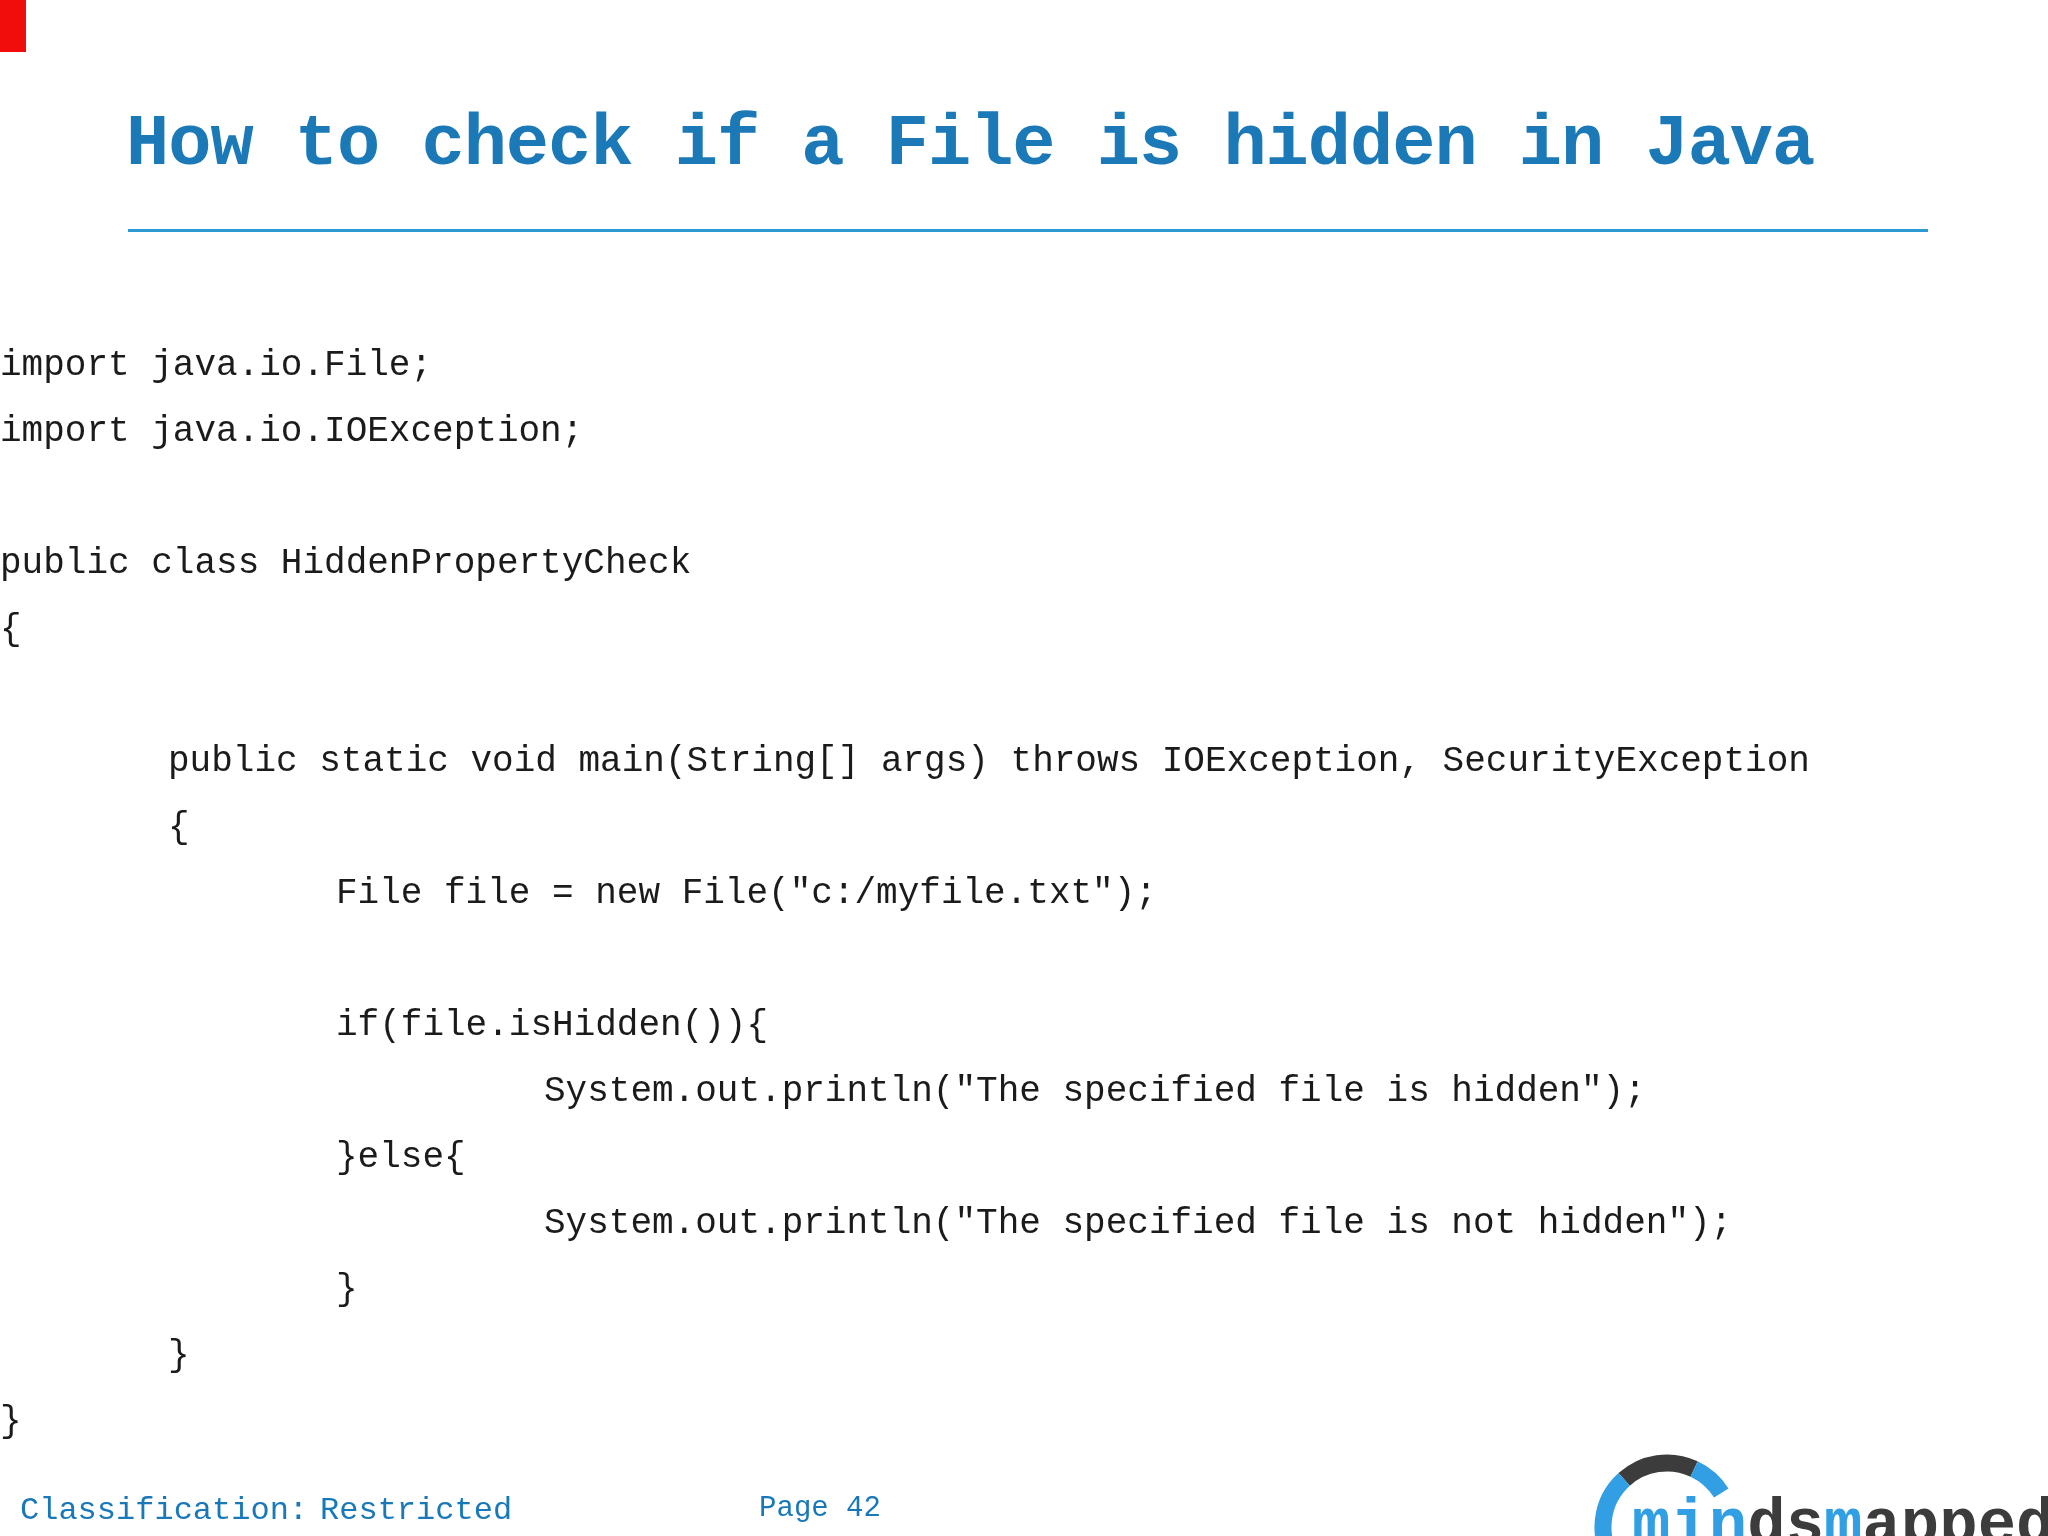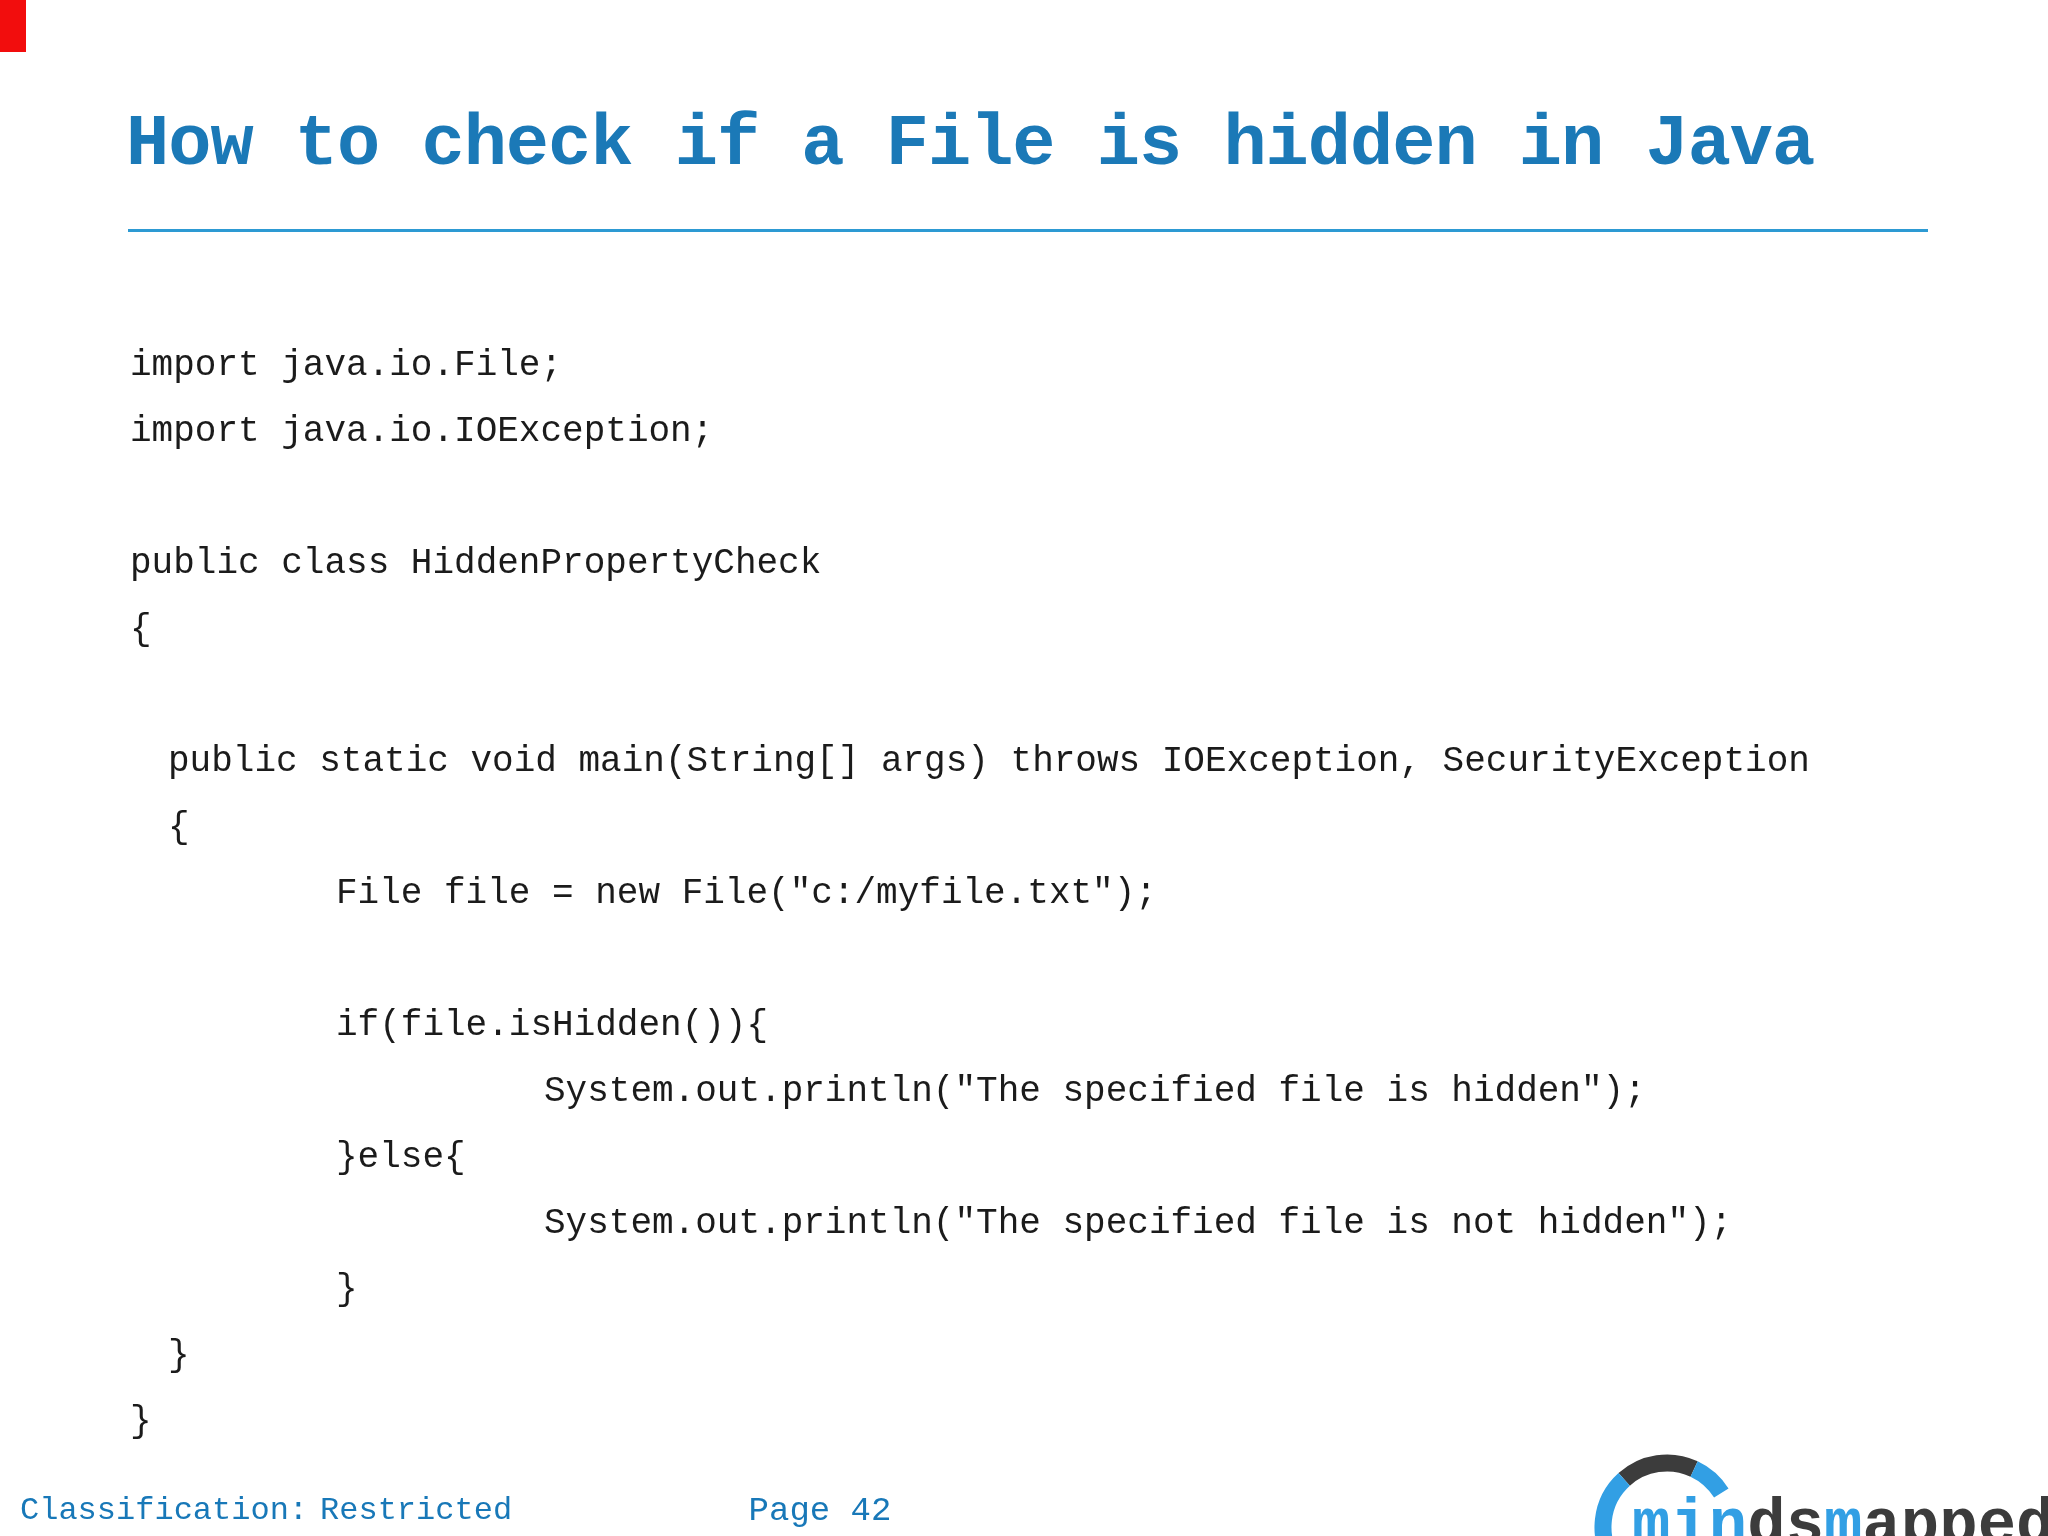--- a/index.html
+++ b/index.html
@@ -38,38 +38,38 @@
     left: 0; top: 333px;
     width: 2048px;
     font-size: 36px;
     color: #1b1b1b;
   }
   .code-line {
     height: 66px;
     line-height: 66px;
     white-space: pre;
   }
-  .ind0 { padding-left: 130px; }
+  .ind0 { }
   .ind1 { padding-left: 168px; }
   .ind2 { padding-left: 336px; }
   .ind3 { padding-left: 544px; }
   .footer-classification {
     position: absolute;
     left: 20px; top: 1492px;
     font-size: 32px;
     color: #1878b8;
     white-space: nowrap;
   }
   .footer-classification .cls-value { margin-left: 12px; }
   .footer-page {
     position: absolute;
     left: 0; top: 1492px;
     width: 1640px;
     text-align: center;
-    font-size: 34px;
+    font-size: 29px;
     color: #1878b8;
   }
   .logo {
     position: absolute;
     left: 1598px; top: 1454px;
     width: 450px; height: 150px;
   }
   .logo-ring {
     position: absolute;
     left: -4px; top: 0;

